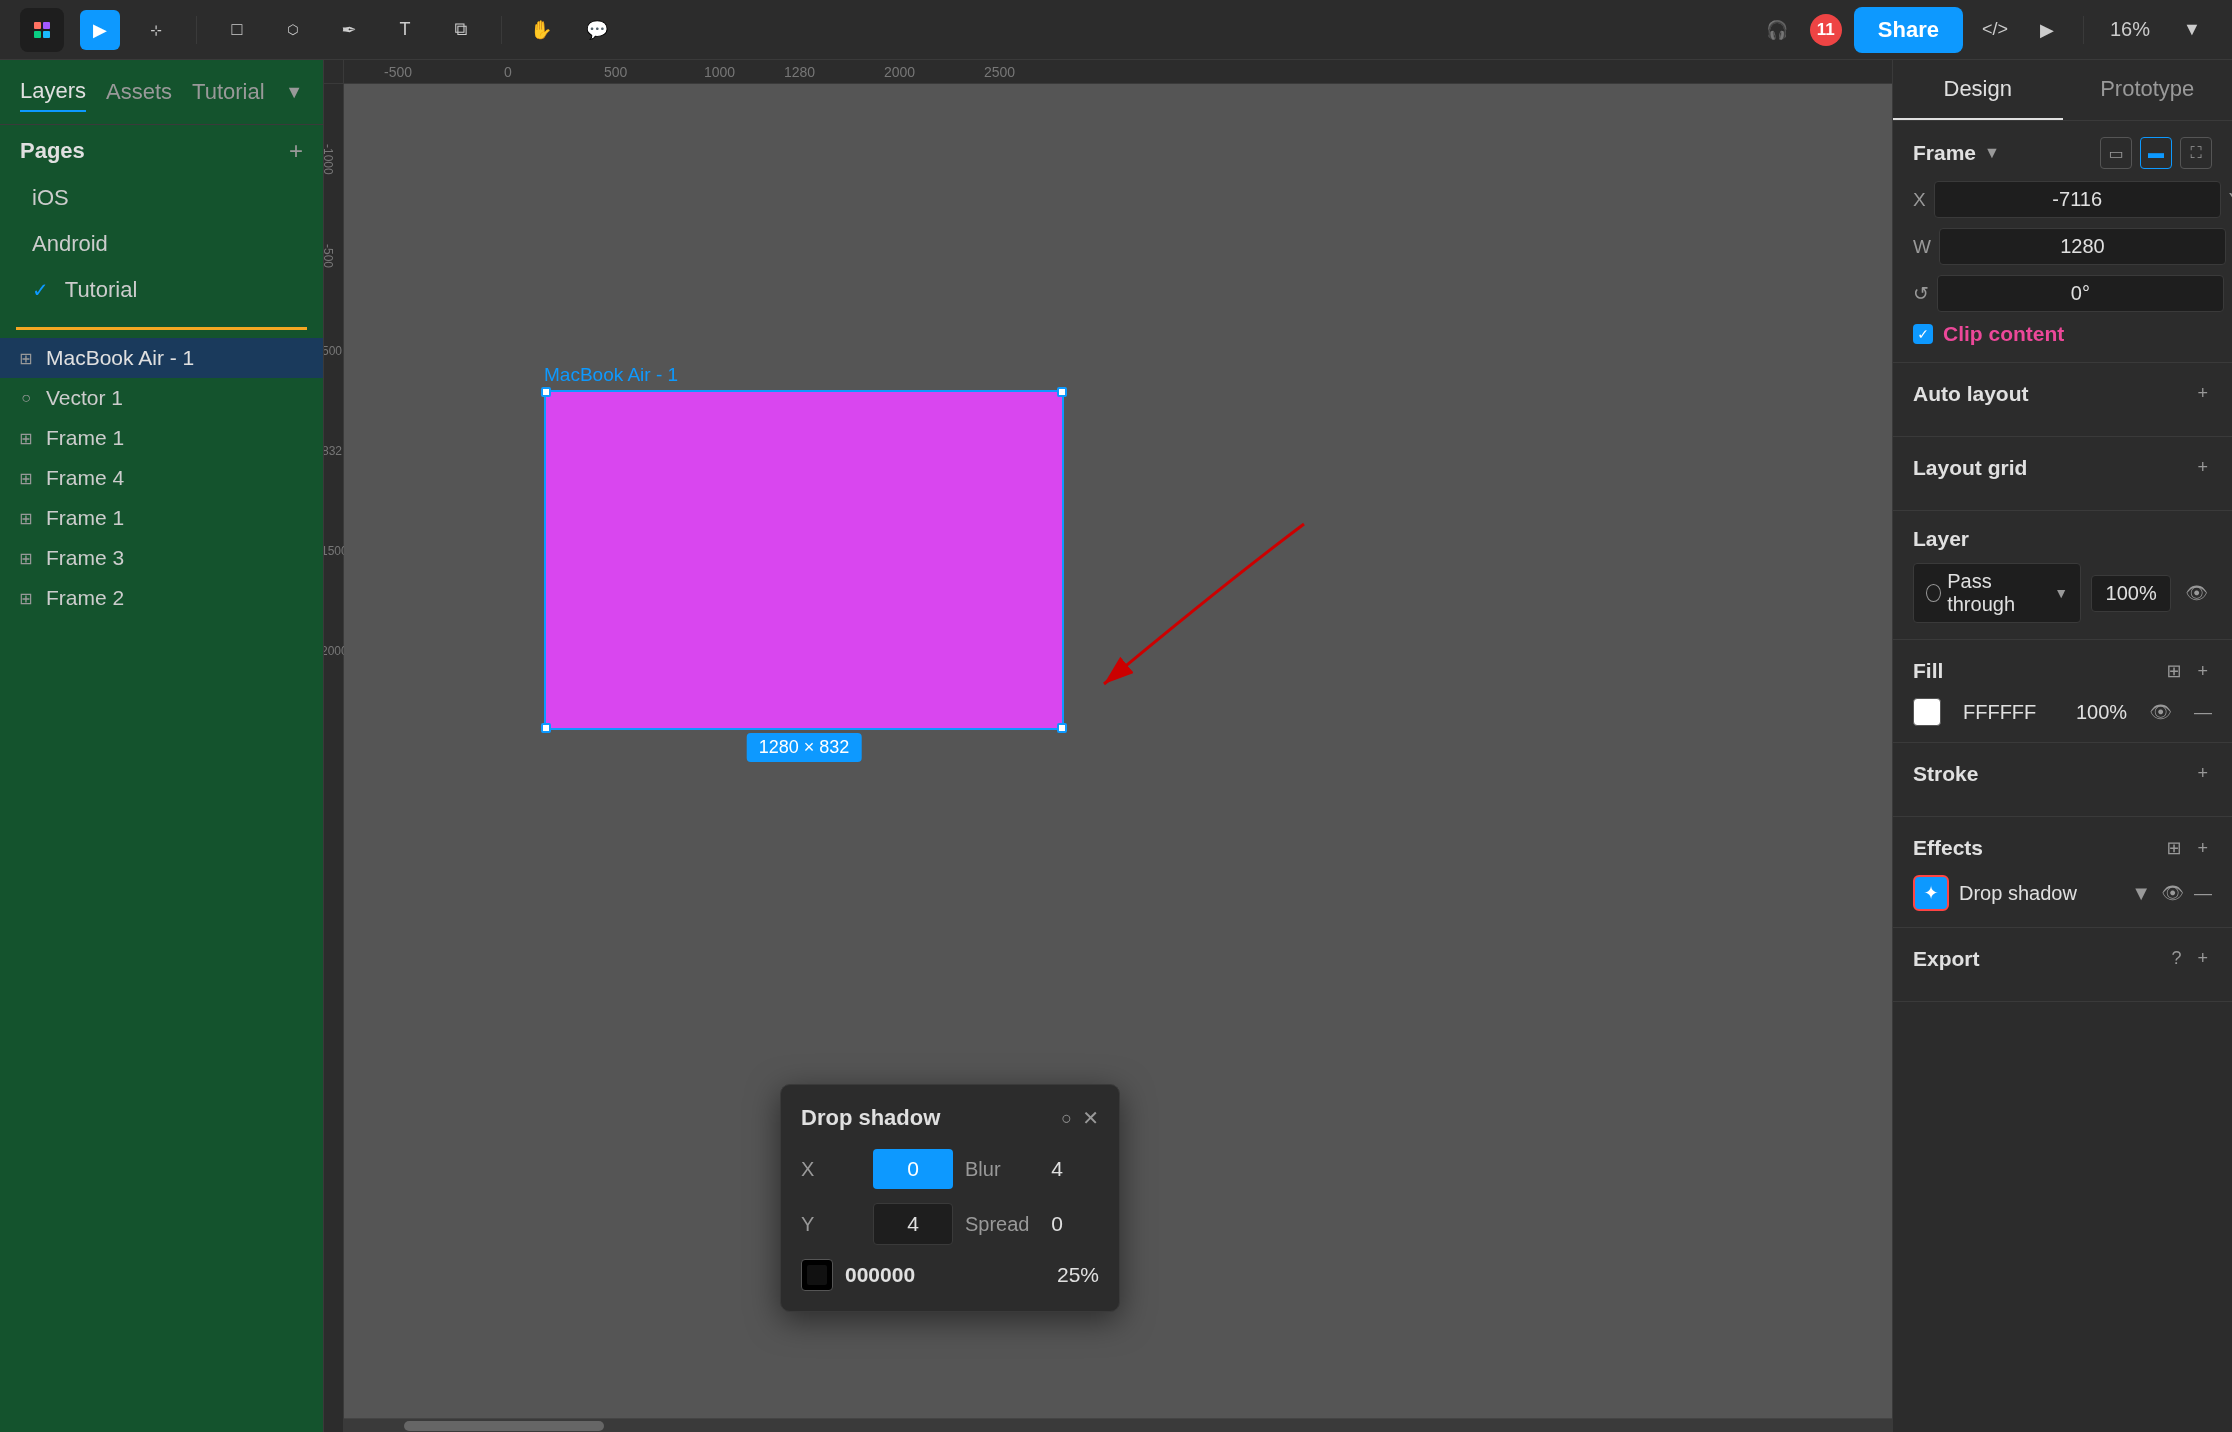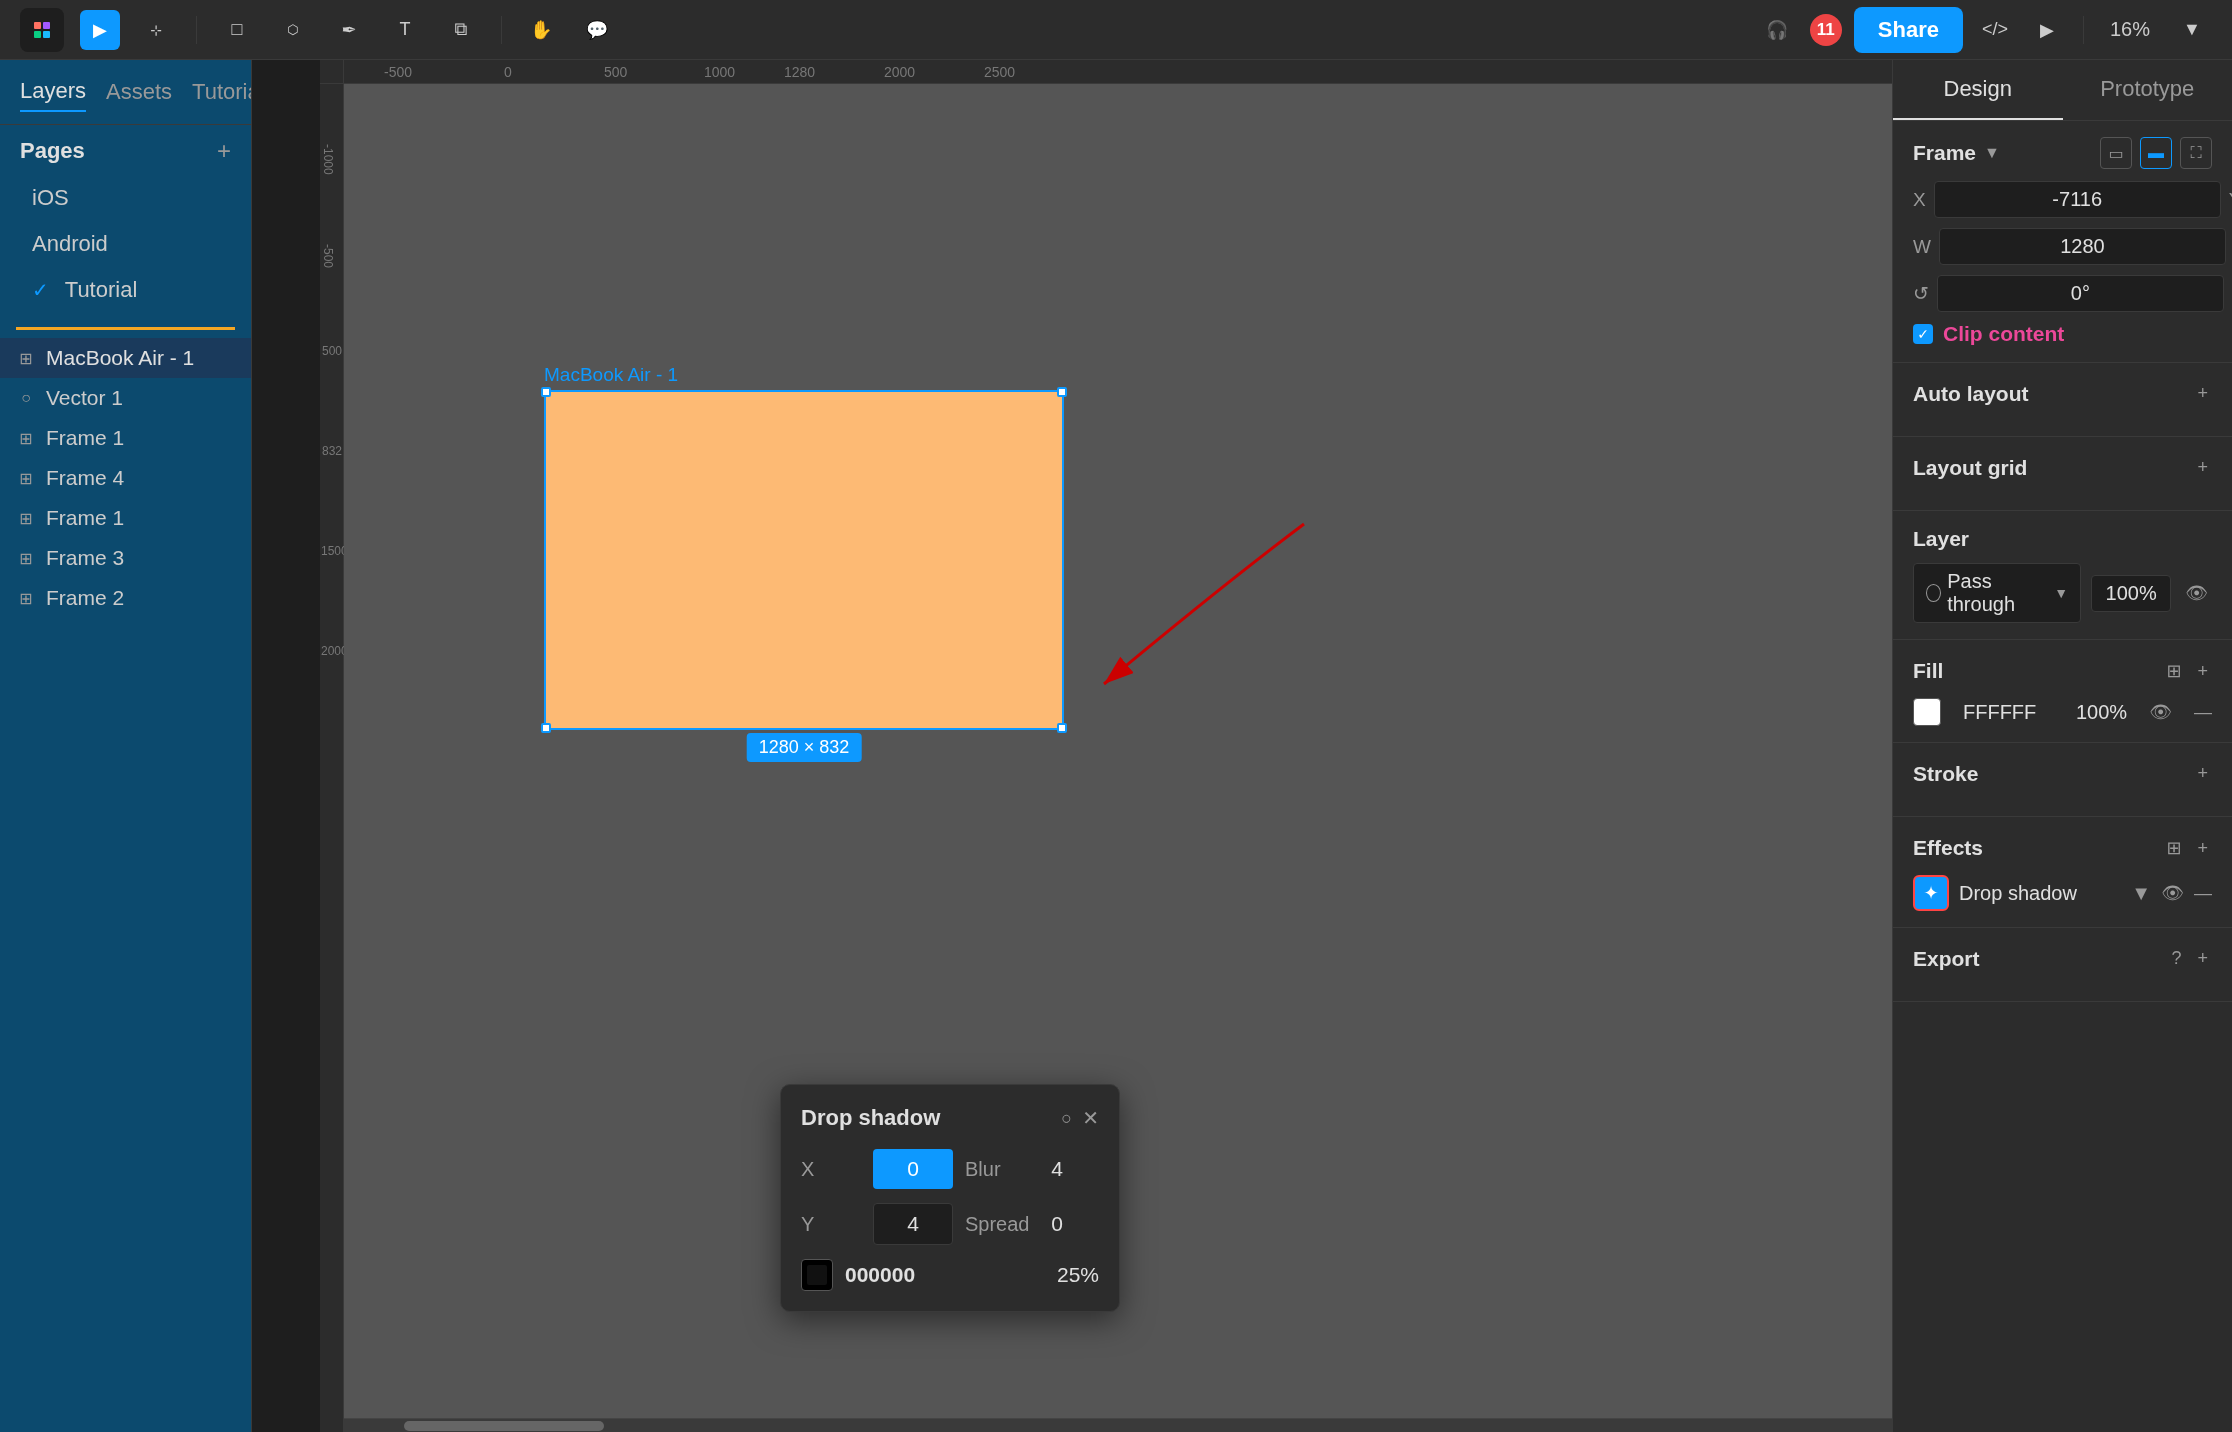--- a/index.html
+++ b/index.html
@@ -33,22 +33,22 @@
       border: none; color: #ccc; cursor: pointer; display: flex; align-items: center;
       justify-content: center; font-size: 18px;
     }
     .zoom-display {
       color: #ccc; font-size: 20px; padding: 6px 10px;
       border-radius: 6px; cursor: pointer;
     }
 
     
     .left-sidebar {
-      position: absolute; top: 60px; left: 0; width: 252px; bottom: 0;
-      background: #0c4a6e; border-right: 1px solid #3a3a3a; overflow-y: auto;
+      position: absolute; top: 60px; left: 0; width: 324px; bottom: 0;
+      background: #14532d; border-right: 1px solid #3a3a3a; overflow-y: auto;
       z-index: 50;
     }
     .sidebar-tabs {
       display: flex; align-items: center; padding: 12px 20px; gap: 20px;
       border-bottom: 1px solid #3a3a3a;
     }
     .sidebar-tab { font-size: 22px; color: #999; cursor: pointer; padding: 6px 0; }
     .sidebar-tab.active { color: #e0e0e0; border-bottom: 2px solid #0d99ff; }
 
     .pages-section { padding: 12px 20px; }
@@ -108,21 +108,21 @@
     }
 
     
     .canvas-frame-wrapper {
       position: absolute; top: 280px; left: 200px;
     }
     .canvas-frame-label {
       font-size: 19px; color: #0d99ff; margin-bottom: 4px; white-space: nowrap;
     }
     .canvas-frame {
-      width: 520px; height: 340px; background: #fdba74;
+      width: 520px; height: 340px; background: #d946ef;
       border: 2px solid #0d99ff; position: relative;
     }
     .canvas-frame-handle {
       width: 10px; height: 10px; background: #fff; border: 2px solid #0d99ff;
       position: absolute; border-radius: 2px;
     }
     .handle-tl { top: -5px; left: -5px; }
     .handle-tr { top: -5px; right: -5px; }
     .handle-bl { bottom: -5px; left: -5px; }
     .handle-br { bottom: -5px; right: -5px; }

